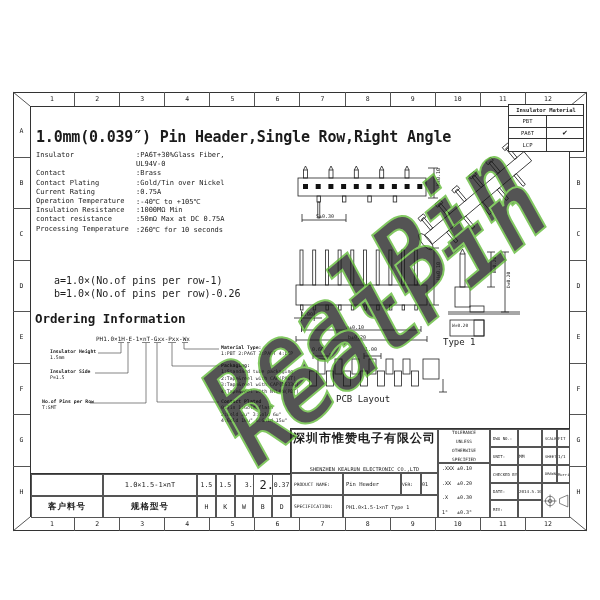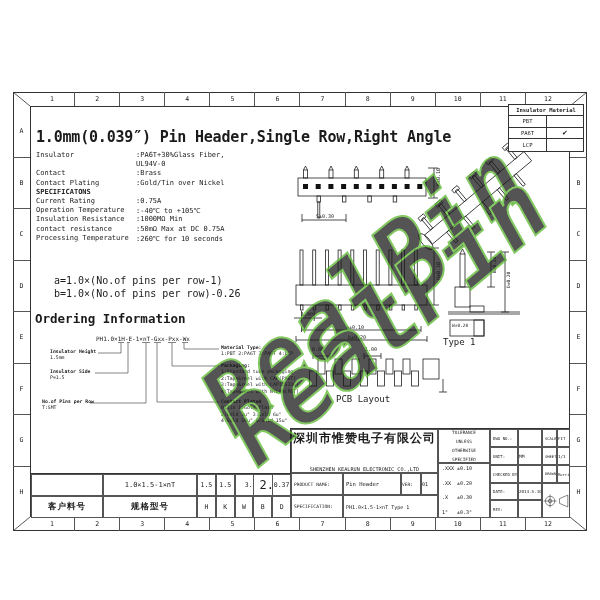--- a/index.html
+++ b/index.html
@@ -134,24 +134,20 @@
         <span class="lab"></span>
         <span> UL94V-0</span>
       </div>
     <div class="spec-row">
         <span class="lab">Contact</span>
         <span>:Brass</span>
       </div>
     <div class="spec-row">
         <span class="lab">Contact Plating</span>
         <span>:Gold/Tin over Nickel</span>
-      </div>
-    <div class="spec-row head">
-        <span class="lab">SPECIFICATONS</span>
-        <span></span>
       </div>
     <div class="spec-row">
         <span class="lab">Current Rating</span>
         <span>:0.75A</span>
       </div>
     <div class="spec-row">
         <span class="lab">Operation Temperature</span>
         <span>:-40℃ to +105℃</span>
       </div>
     <div class="spec-row">

